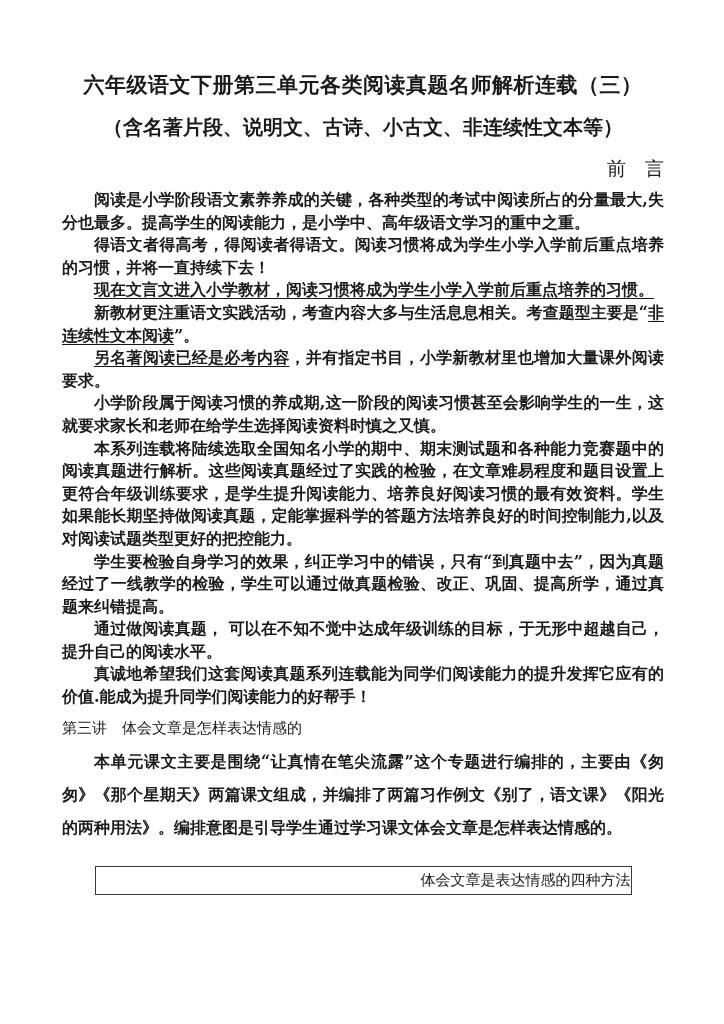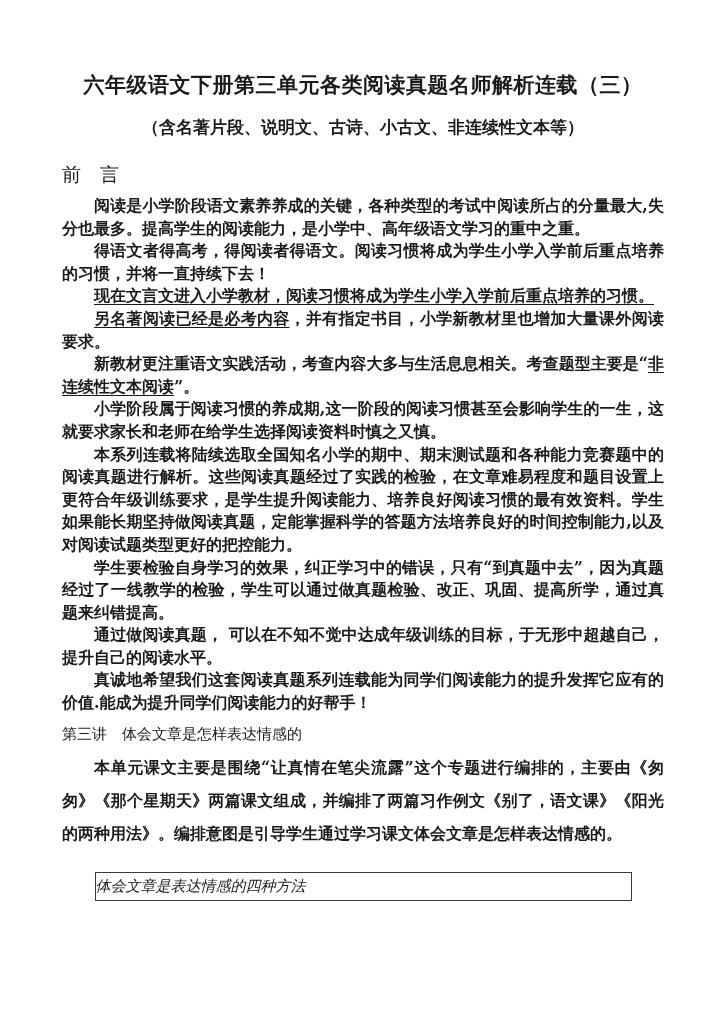--- a/index.html
+++ b/index.html
@@ -25,31 +25,31 @@
     font-weight: bold;
     font-size: 21px;
     line-height: 26px;
     text-align: center;
     margin: 0;
     letter-spacing: 0.5px;
   }
   .doc-subtitle {
     font-family: "DejaVu Sans", "Liberation Sans", sans-serif;
     font-weight: bold;
-    font-size: 17px;
+    font-size: 20px;
     line-height: 22px;
     text-align: center;
     margin: 18px 0 0 0;
   }
   .preface-heading {
     font-size: 19px;
     font-weight: normal;
     line-height: 24px;
-    text-align: left;
-    margin: 24px 0 9px 0;
+    text-align: right;
+    margin: 18px 0 9px 0;
   }
   .body-block .para {
     margin: 0;
     font-size: 16px;
     line-height: 22.6px;
     text-align: justify;
     text-indent: 2em;
     font-weight: bold;
   }
   .u {
@@ -64,44 +64,43 @@
     margin: 6px 0 4px 0;
   }
   .section-body .para {
     line-height: 33px;
   }
   .method-box {
     box-sizing: border-box;
     width: 537px;
     margin: 22px auto 0 auto;
     border: 1.5px solid #3a3a3a;
-    text-align: left;
+    text-align: right;
     font-size: 15px;
     line-height: 20px;
     padding: 3px 0 4px 0;
-    font-style: italic;
   }
 </style>
 </head>
 <body>
 
 <div class="page">
 
   <h1 class="doc-title">六年级语文下册第三单元各类阅读真题名师解析连载（三）</h1>
 
   <h2 class="doc-subtitle">（含名著片段、说明文、古诗、小古文、非连续性文本等）</h2>
 
   <h3 class="preface-heading">前　言</h3>
 
   <div class="body-block">
       <p class="para"><span>阅读是小学阶段语文素养养成的关键，各种类型的考试中阅读所占的分量最大,失分也最多。提高学生的阅读能力，是小学中、高年级语文学习的重中之重。</span></p>
       <p class="para"><span>得语文者得高考，得阅读者得语文。阅读习惯将成为学生小学入学前后重点培养的习惯，并将一直持续下去！</span></p>
       <p class="para"><span class="u">现在文言文进入小学教材，阅读习惯将成为学生小学入学前后重点培养的习惯。</span></p>
+      <p class="para"><span>新教材更注重语文实践活动，考查内容大多与生活息息相关。考查题型主要是“</span><span class="u">非连续性文本阅读</span><span>”。</span></p>
       <p class="para"><span class="u">另名著阅读已经是必考内容</span><span>，并有指定书目，小学新教材里也增加大量课外阅读要求。</span></p>
-      <p class="para"><span>新教材更注重语文实践活动，考查内容大多与生活息息相关。考查题型主要是“</span><span class="u">非连续性文本阅读</span><span>”。</span></p>
       <p class="para"><span>小学阶段属于阅读习惯的养成期,这一阶段的阅读习惯甚至会影响学生的一生，这就要求家长和老师在给学生选择阅读资料时慎之又慎。</span></p>
       <p class="para"><span>本系列连载将陆续选取全国知名小学的期中、期末测试题和各种能力竞赛题中的阅读真题进行解析。这些阅读真题经过了实践的检验，在文章难易程度和题目设置上更符合年级训练要求，是学生提升阅读能力、培养良好阅读习惯的最有效资料。学生如果能长期坚持做阅读真题，定能掌握科学的答题方法培养良好的时间控制能力,以及对阅读试题类型更好的把控能力。</span></p>
       <p class="para"><span>学生要检验自身学习的效果，纠正学习中的错误，只有“到真题中去”，因为真题经过了一线教学的检验，学生可以通过做真题检验、改正、巩固、提高所学，通过真题来纠错提高。</span></p>
       <p class="para"><span>通过做阅读真题， 可以在不知不觉中达成年级训练的目标，于无形中超越自己，提升自己的阅读水平。</span></p>
       <p class="para"><span>真诚地希望我们这套阅读真题系列连载能为同学们阅读能力的提升发挥它应有的价值.能成为提升同学们阅读能力的好帮手！</span></p>
     </div>
 
   <h3 class="section-heading">第三讲　体会文章是怎样表达情感的</h3>
 
   <div class="body-block section-body">

